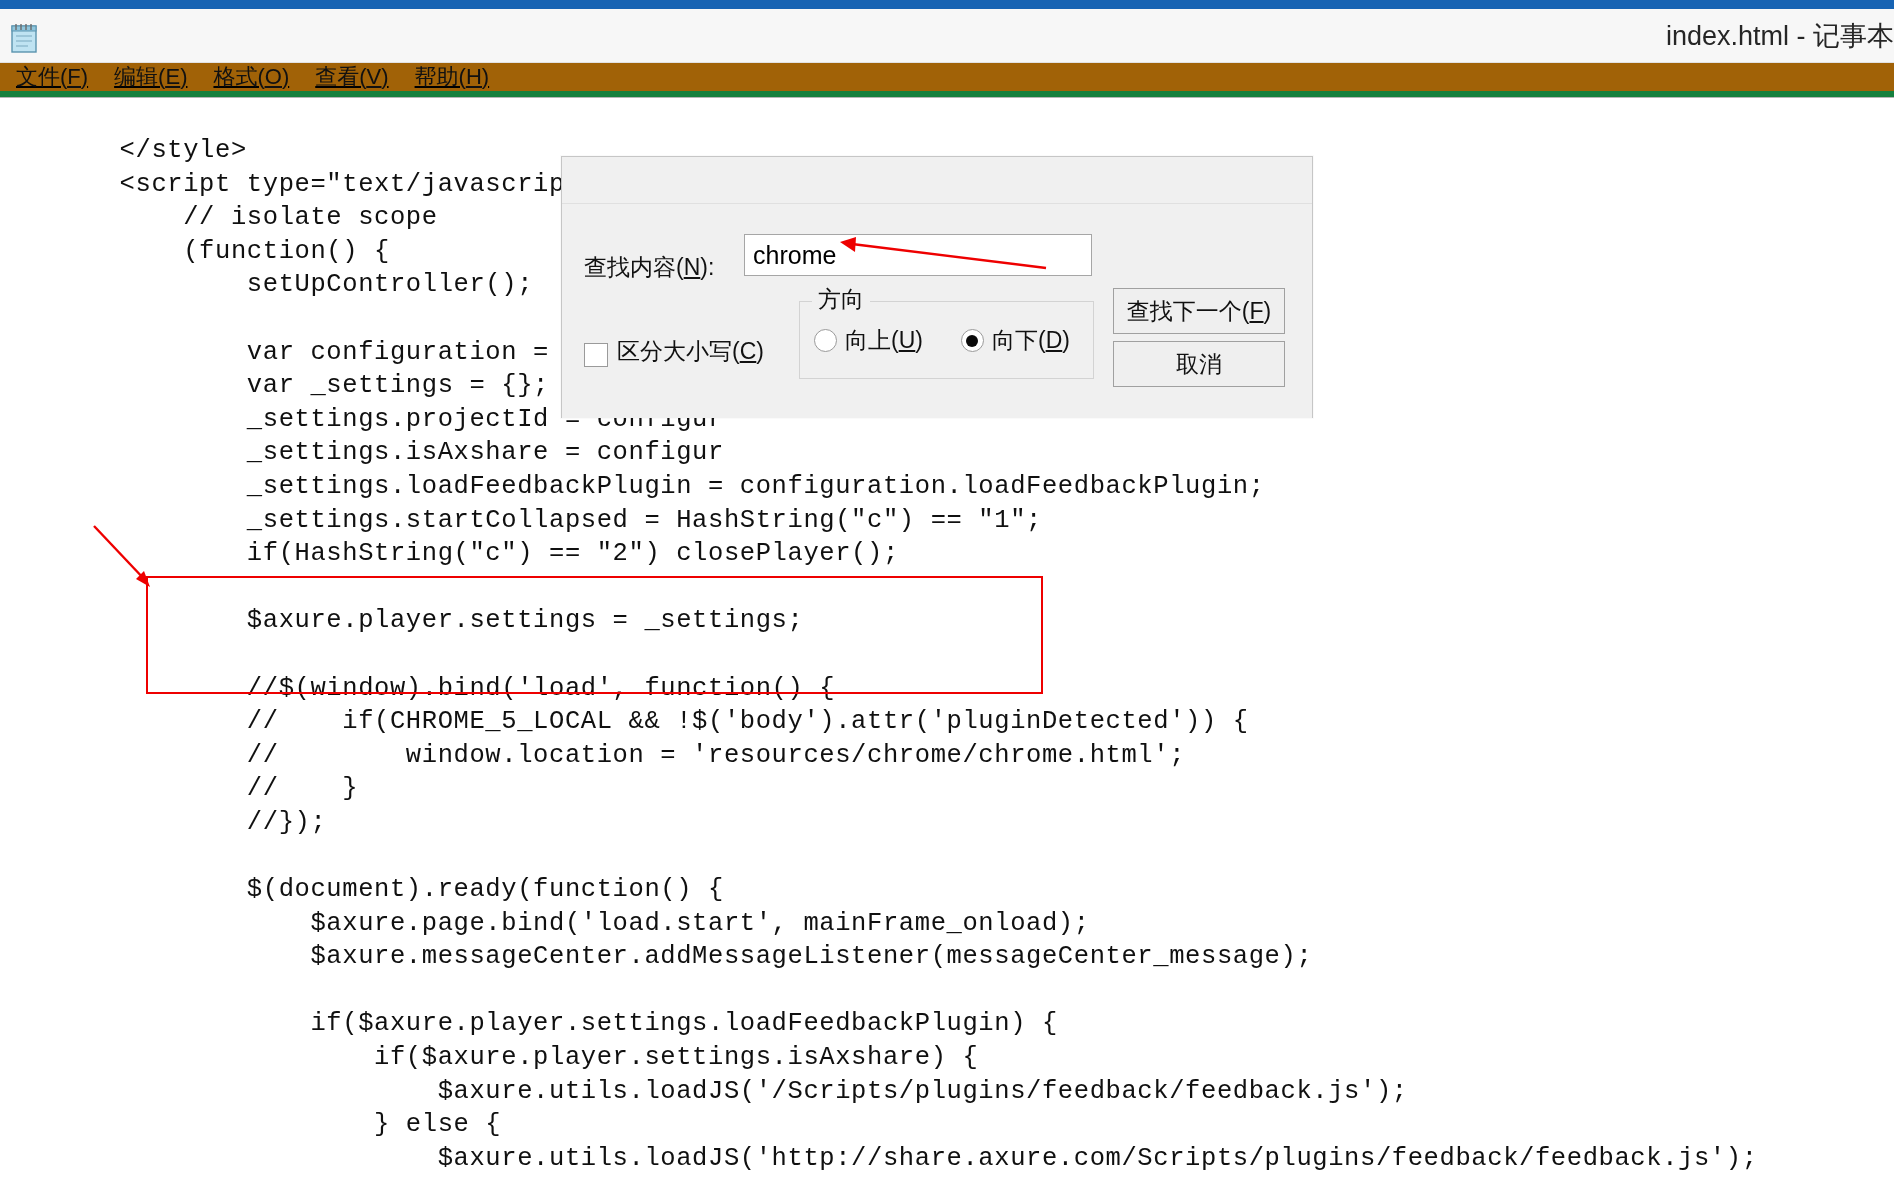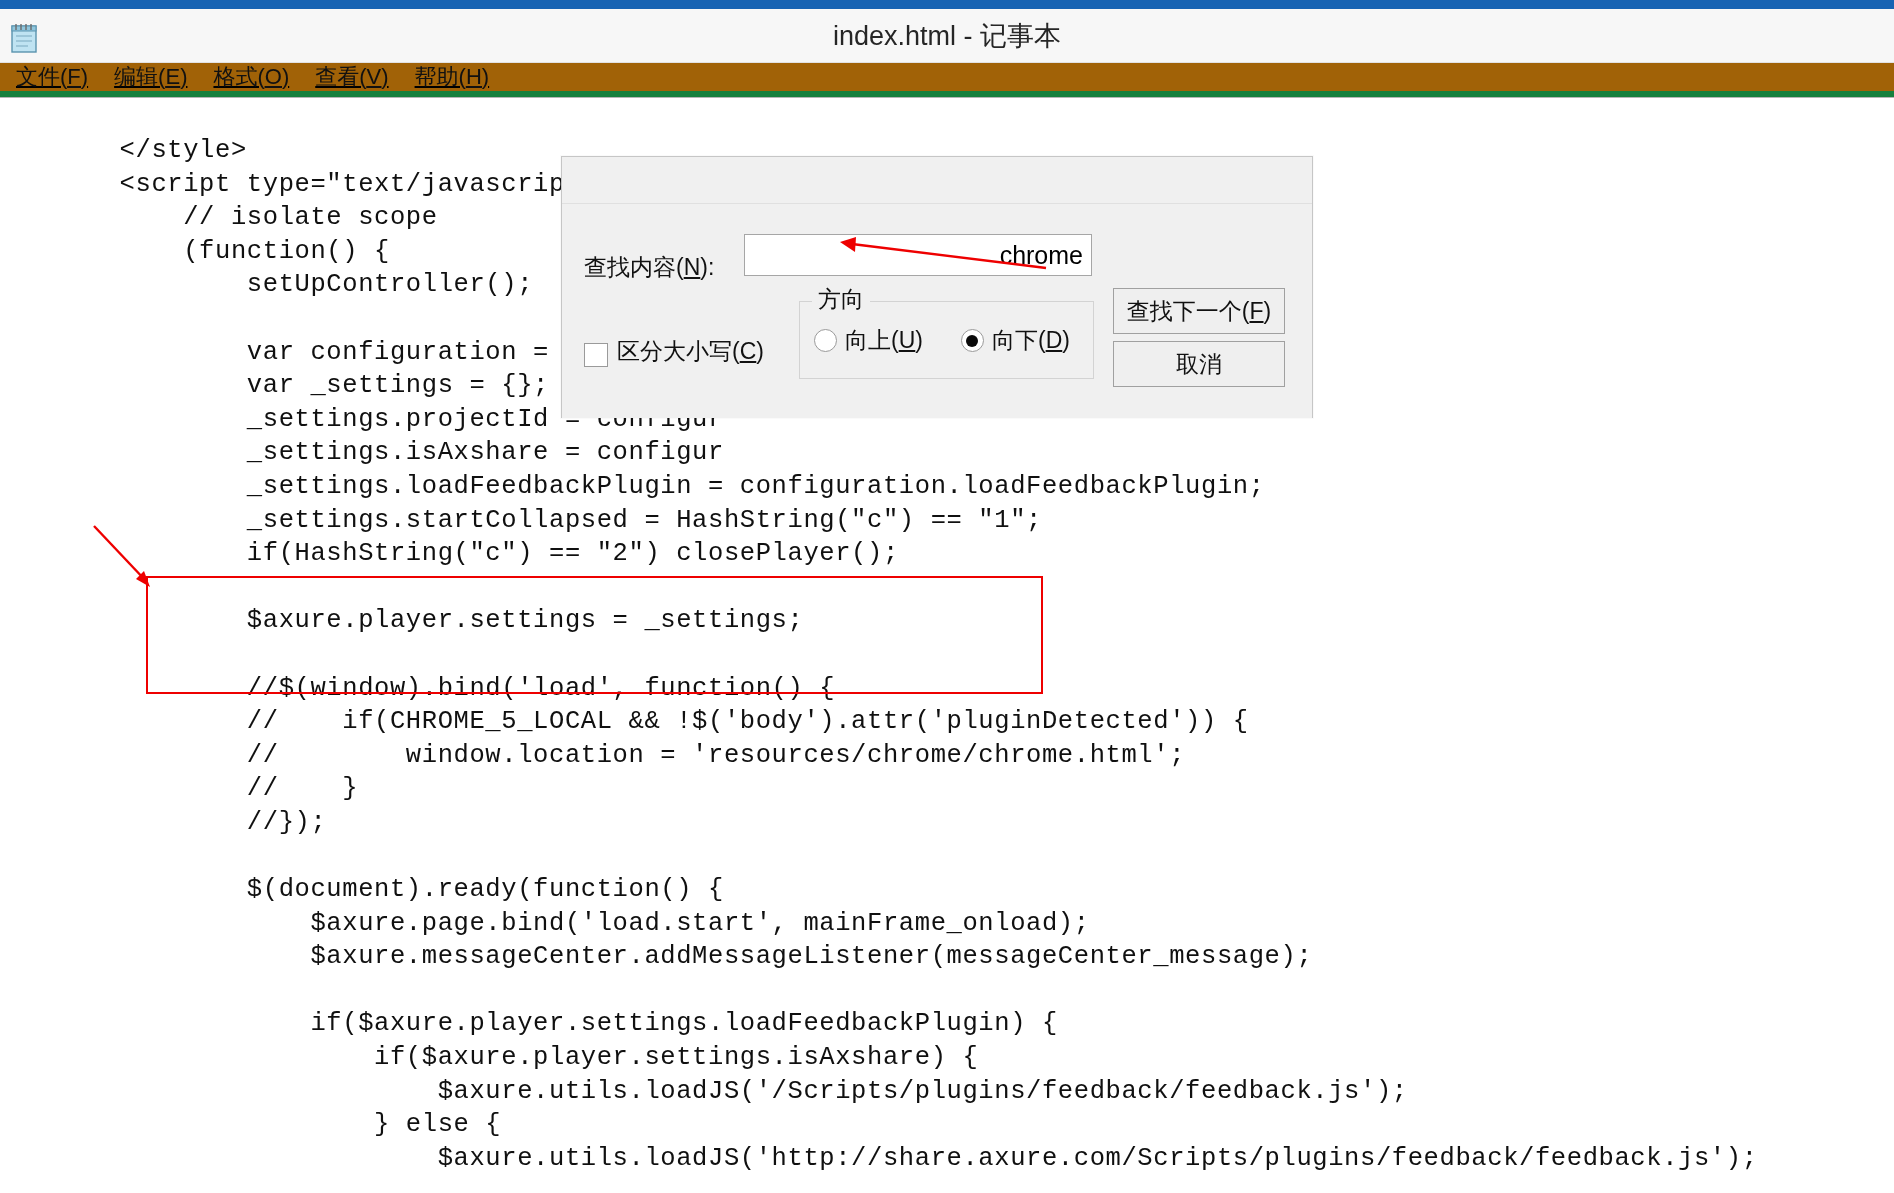--- a/index.html
+++ b/index.html
@@ -42,21 +42,21 @@
     left: 10px; top: 13px;
     width: 30px; height: 32px;
   }
 
   .window-title {
     position: absolute;
     left: 0; top: 0;
     width: 1894px;
     height: 50px;
     line-height: 54px;
-    text-align: center;
+    text-align: right;
     font-size: 27px;
     color: #262626;
     font-family: "Liberation Sans", sans-serif;
     white-space: nowrap;
   }
 
   .menubar {
     position: absolute;
     top: 63px; left: 0;
     width: 1894px;
@@ -186,21 +186,20 @@
     width: 348px;
     height: 42px;
     background: #ffffff;
     border: 1px solid #a6a6a6;
     font-size: 25px;
     color: #000000;
     padding: 0 8px;
     line-height: 40px;
     font-family: "Liberation Sans", sans-serif;
     outline: none;
-    text-align: right;
   }
 
   .matchcase-row {
     position: absolute;
     left: 22px;
     top: 132px;
     display: flex;
     align-items: flex-end;
   }
   .checkbox-box {

